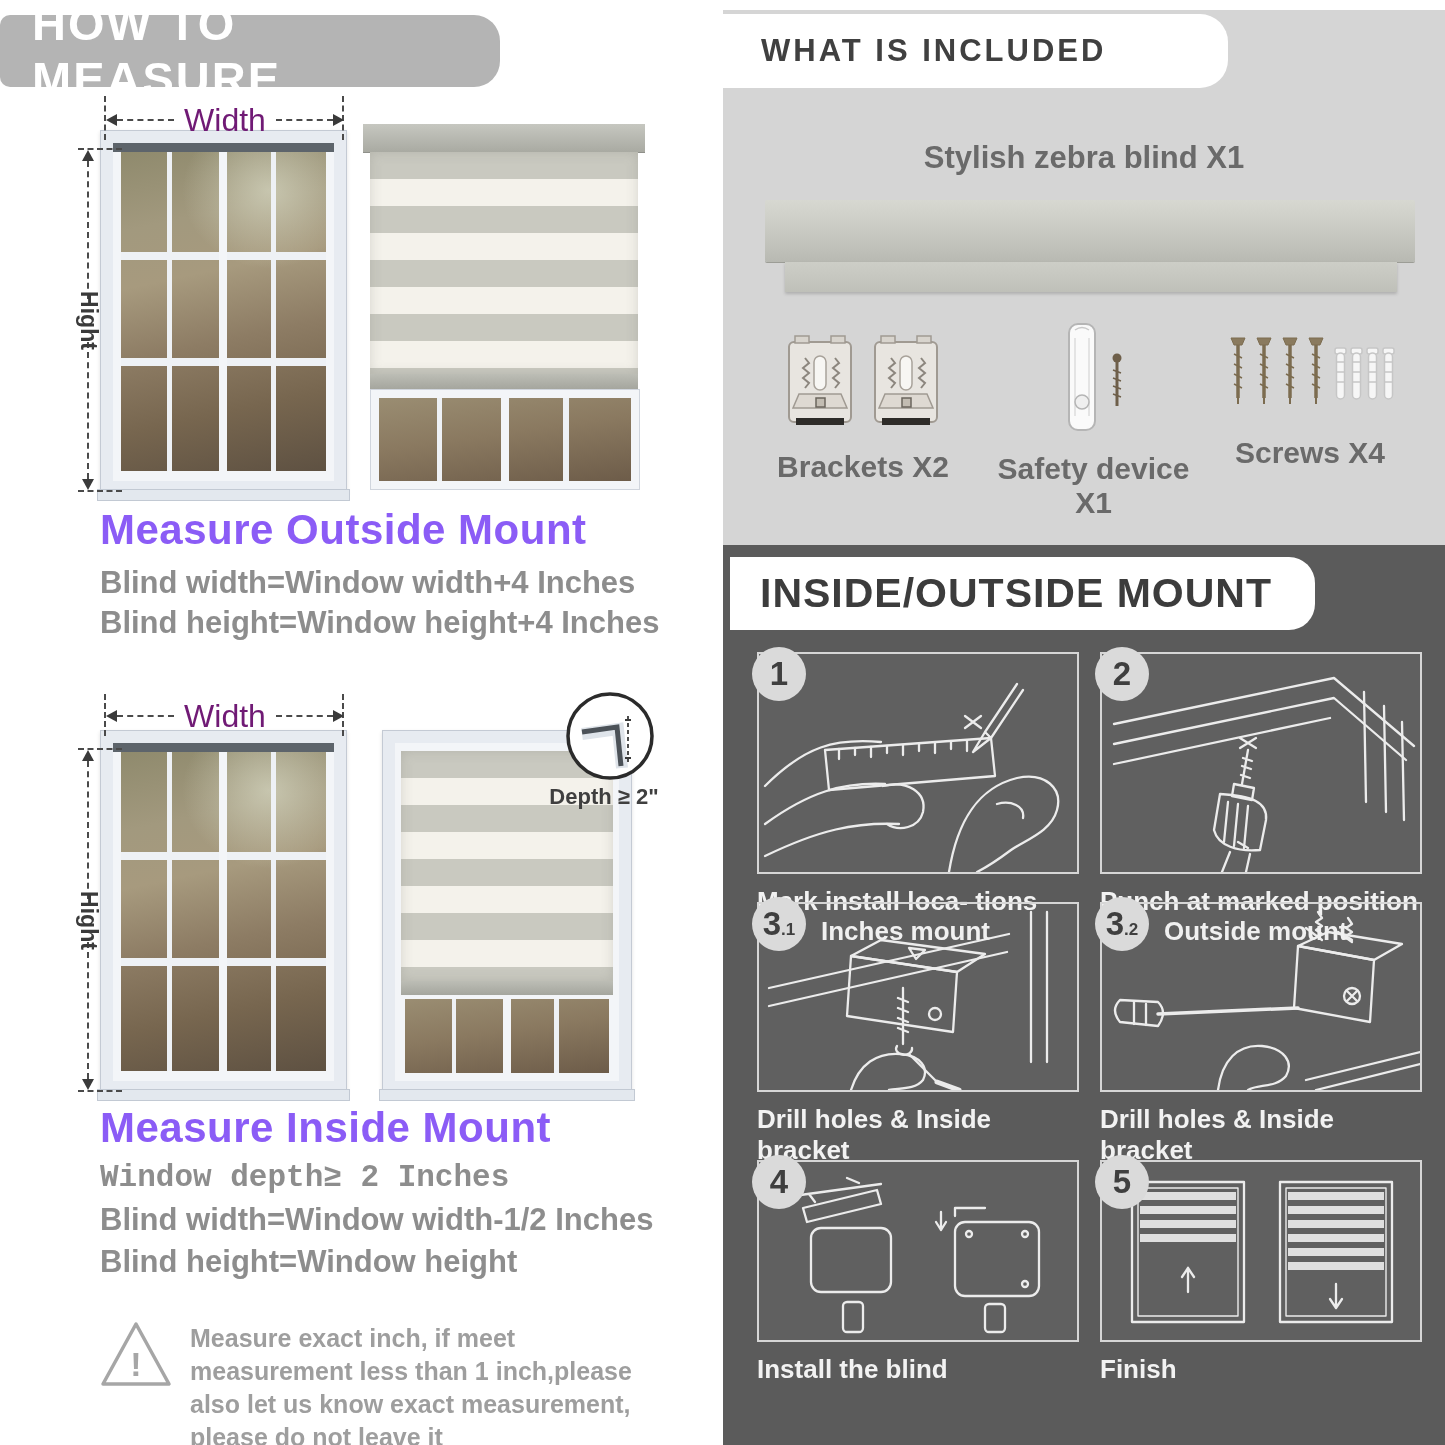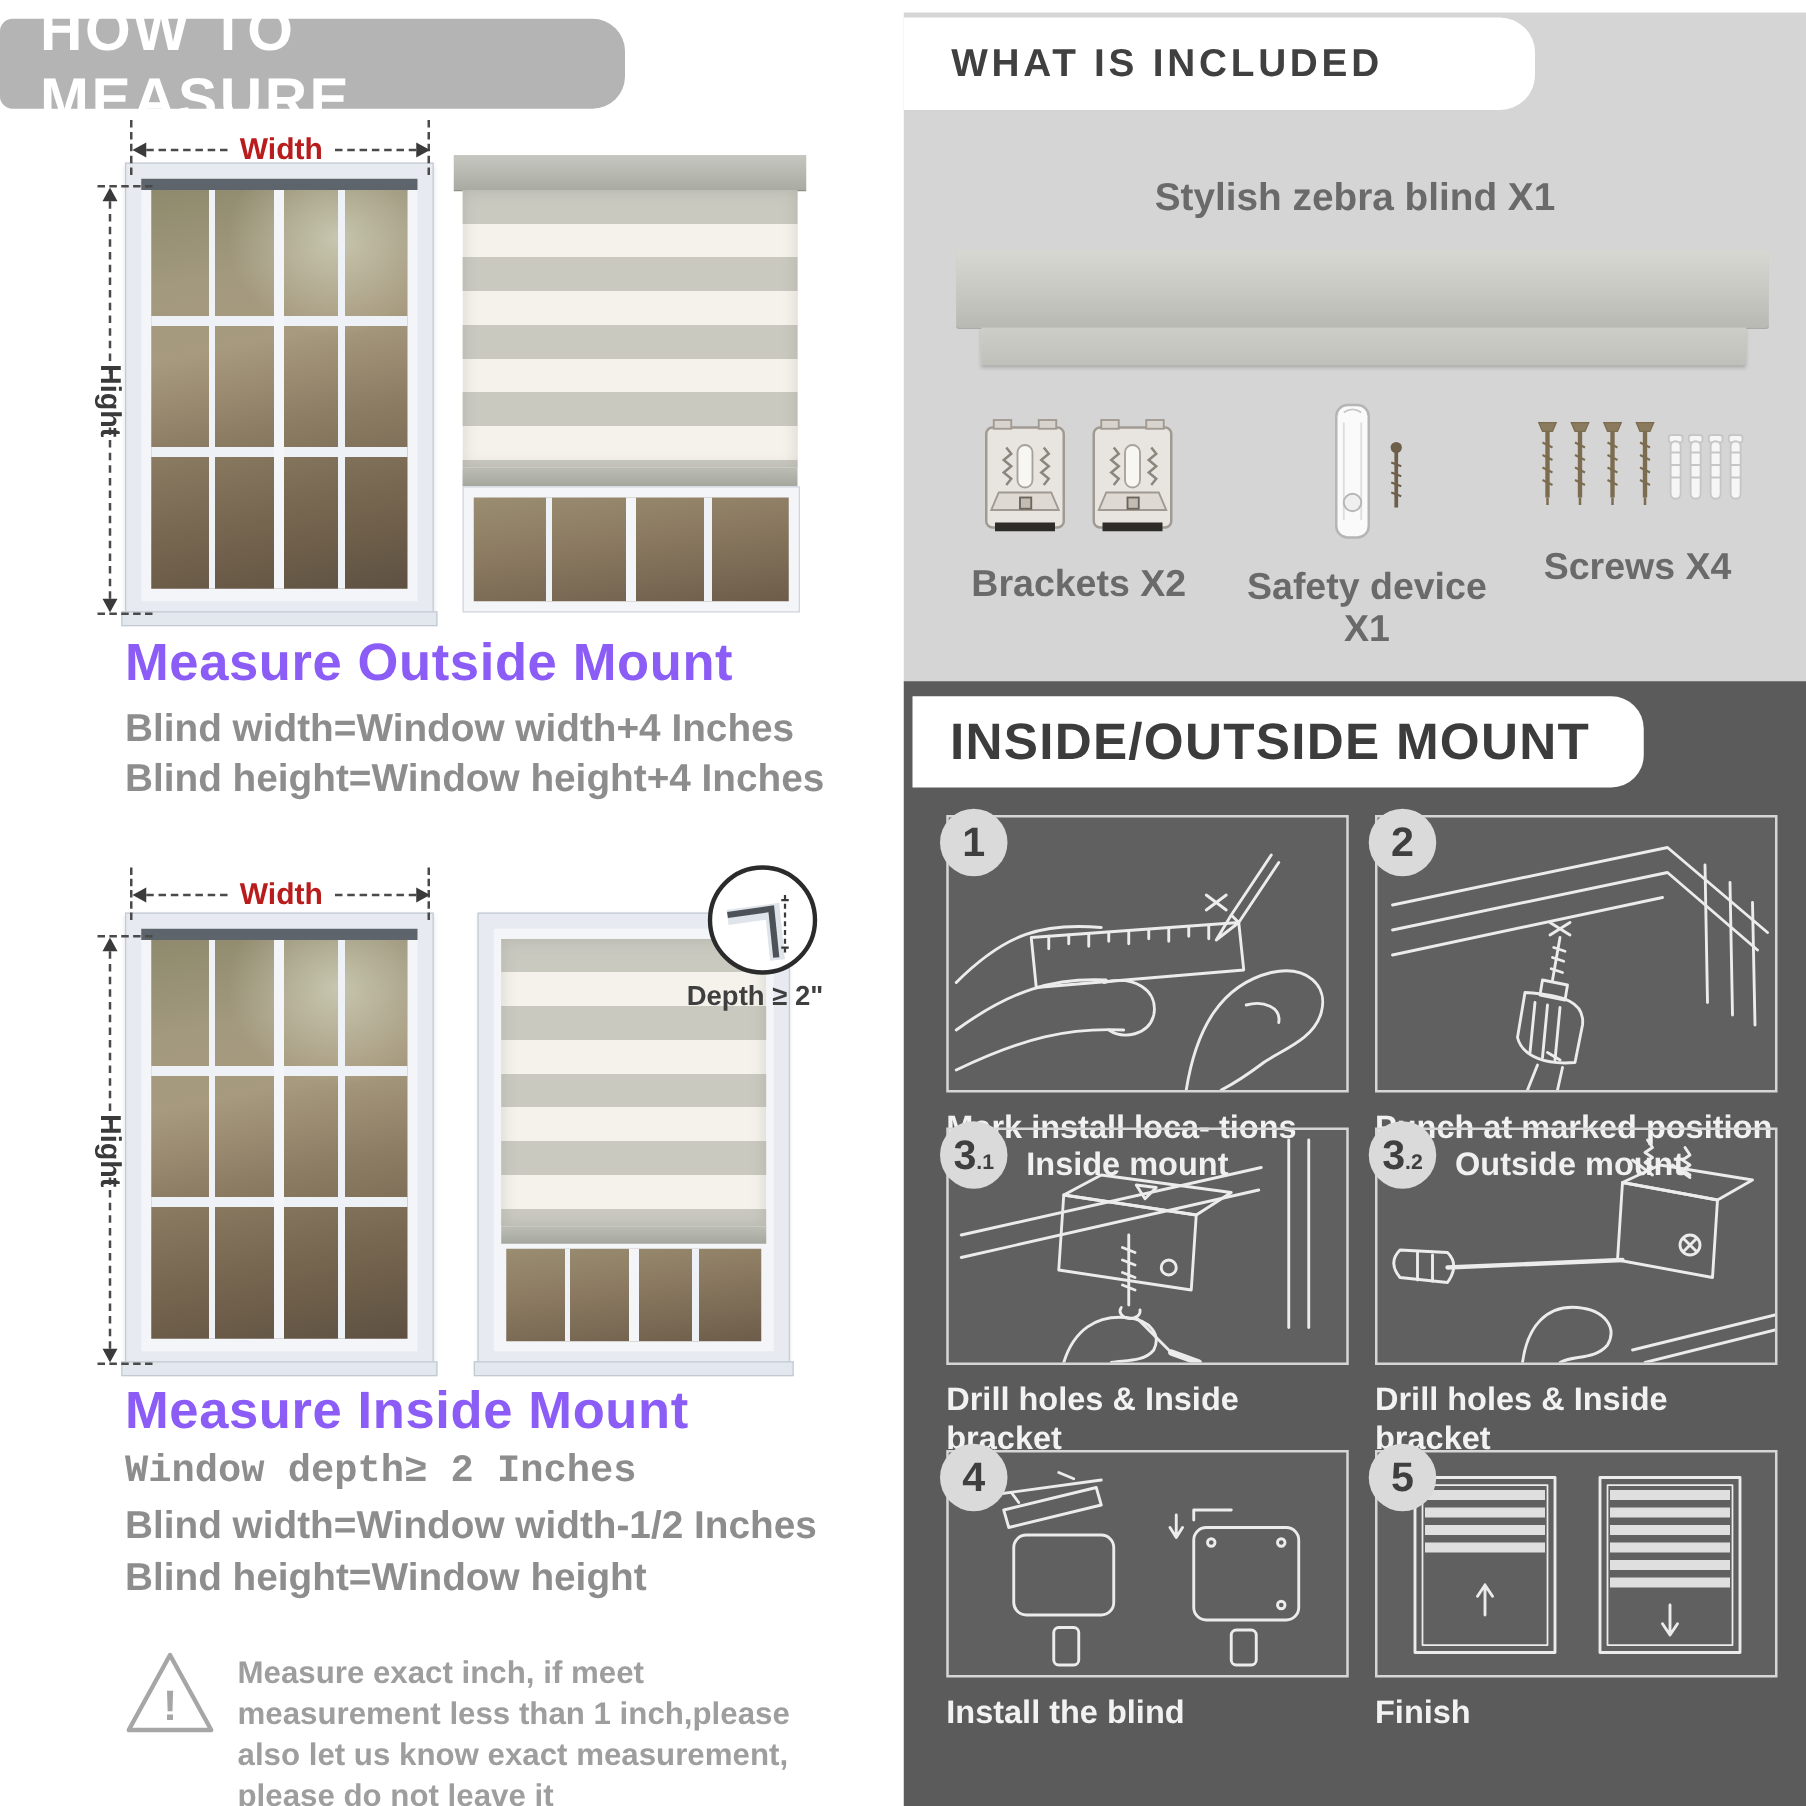--- a/index.html
+++ b/index.html
@@ -31,21 +31,21 @@
   .rail{background:linear-gradient(#bcbdb5,#a5a69e);}
   .bwin{background:#f3f5f8;border:1px solid #d0d5dd;}
   .bglass{position:absolute;left:8px;right:8px;top:8px;bottom:8px;
     background:
       linear-gradient(90deg,transparent 0 calc(50% - 4px),#f3f5f8 calc(50% - 4px) calc(50% + 4px),transparent calc(50% + 4px)),
       linear-gradient(90deg,transparent 0 23%,#eef1f5 23% 25%,transparent 25% 73%,#eef1f5 73% 75.5%,transparent 75.5%),
       linear-gradient(172deg,#9a8d72 0%,#8a7960 45%,#6d5c49 100%);}
   
   .harrow{display:flex;align-items:center;}
   .harrow .dash{flex:1;border-top:2px dashed #4a4a4a;height:0;}
-  .harrow .lab{padding:0 10px;font-weight:bold;font-size:24px;color:#b91c1c;}
+  .harrow .lab{padding:0 10px;font-weight:normal;font-size:32px;color:#701a75;}
   .tri-l{width:0;height:0;border-top:6px solid transparent;border-bottom:6px solid transparent;border-right:11px solid #3a3a3a;}
   .tri-r{width:0;height:0;border-top:6px solid transparent;border-bottom:6px solid transparent;border-left:11px solid #3a3a3a;}
   .varrow{display:flex;flex-direction:column;align-items:center;}
   .varrow .dash{flex:1;border-left:2px dashed #4a4a4a;width:0;}
   .varrow .lab{padding:8px 0;font-weight:bold;font-size:23px;color:#3a3a3a;transform:rotate(90deg);}
   .tri-u{width:0;height:0;border-left:6px solid transparent;border-right:6px solid transparent;border-bottom:11px solid #3a3a3a;}
   .tri-d{width:0;height:0;border-left:6px solid transparent;border-right:6px solid transparent;border-top:11px solid #3a3a3a;}
   .vtick{border-left:2px dashed #4a4a4a;width:0;}
   .htick{border-top:2px dashed #4a4a4a;height:0;}
   .warntext{font-size:25px;line-height:1.32;color:#9e9e9e;font-weight:bold;}
@@ -336,21 +336,21 @@
       </div>
       <div class="scaption">Punch at  marked position</div>
     </div>
 
     <div class="step" style="left:34px;top:357px;width:322px;">
       <div class="sframe" style="height:190px;">
         <div class="badge">
             <span class="n">3</span>
             <span class="s">.1</span>
           </div>
-        <div class="stitle">Inside mount</div>
+        <div class="stitle">Inches mount</div>
         <svg viewBox="0 0 318 186">
           <g class="lineart">
             <path d="M10,84 L250,30 M10,102 L248,48"></path>
             <path d="M272,8 v150 M288,8 v150"></path>
             <path d="M92,52 L122,36 L226,50 L198,68 Z"></path>
             <path d="M150,44 l16,2 l-9,9 Z"></path>
             <path d="M92,52 L198,68 L194,128 L88,112 Z"></path>
             <circle cx="176" cy="110" r="6"></circle>
             <path d="M144,84 v56 M139,94 l10,4 M139,104 l10,4 M139,114 l10,4 M139,124 l10,4"></path>
             <path d="M138,142 a8,6 0 1 0 15,2"></path>

